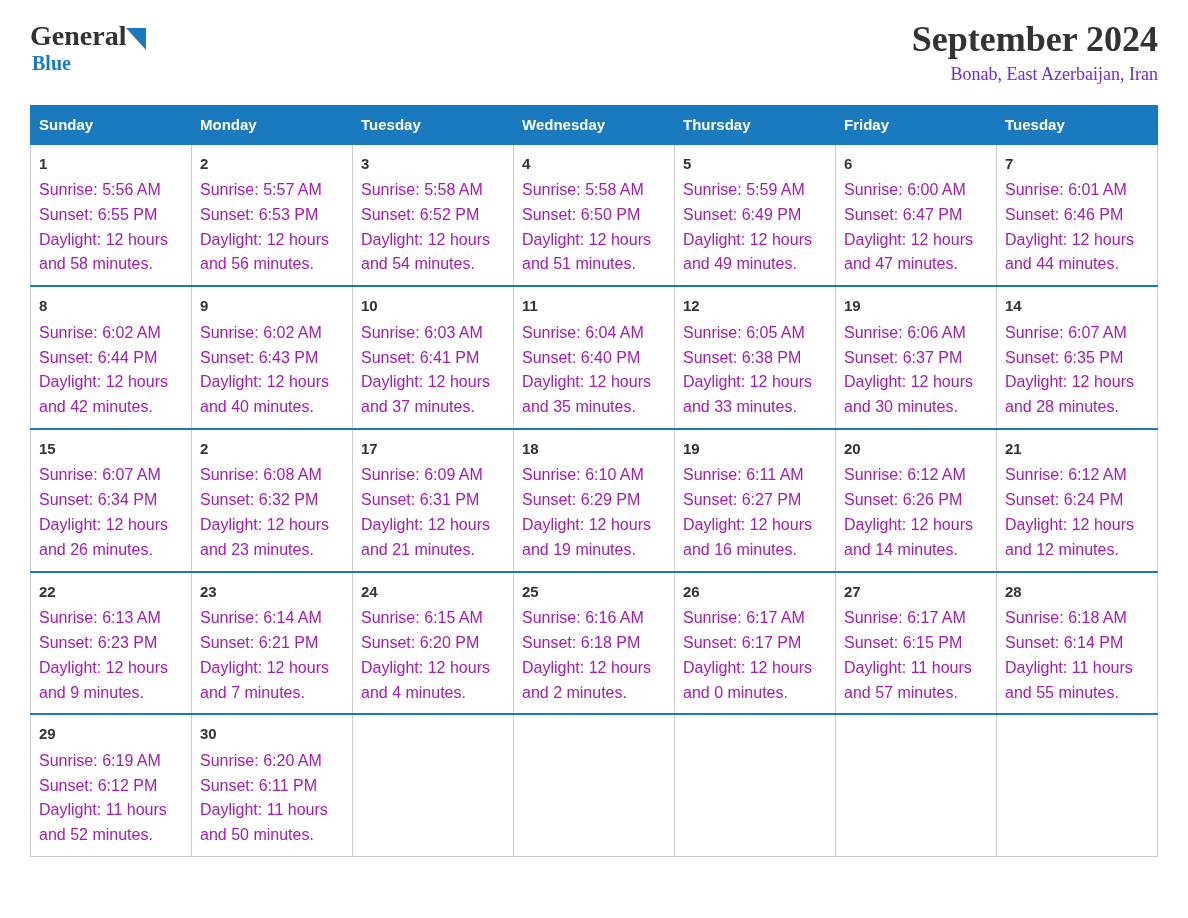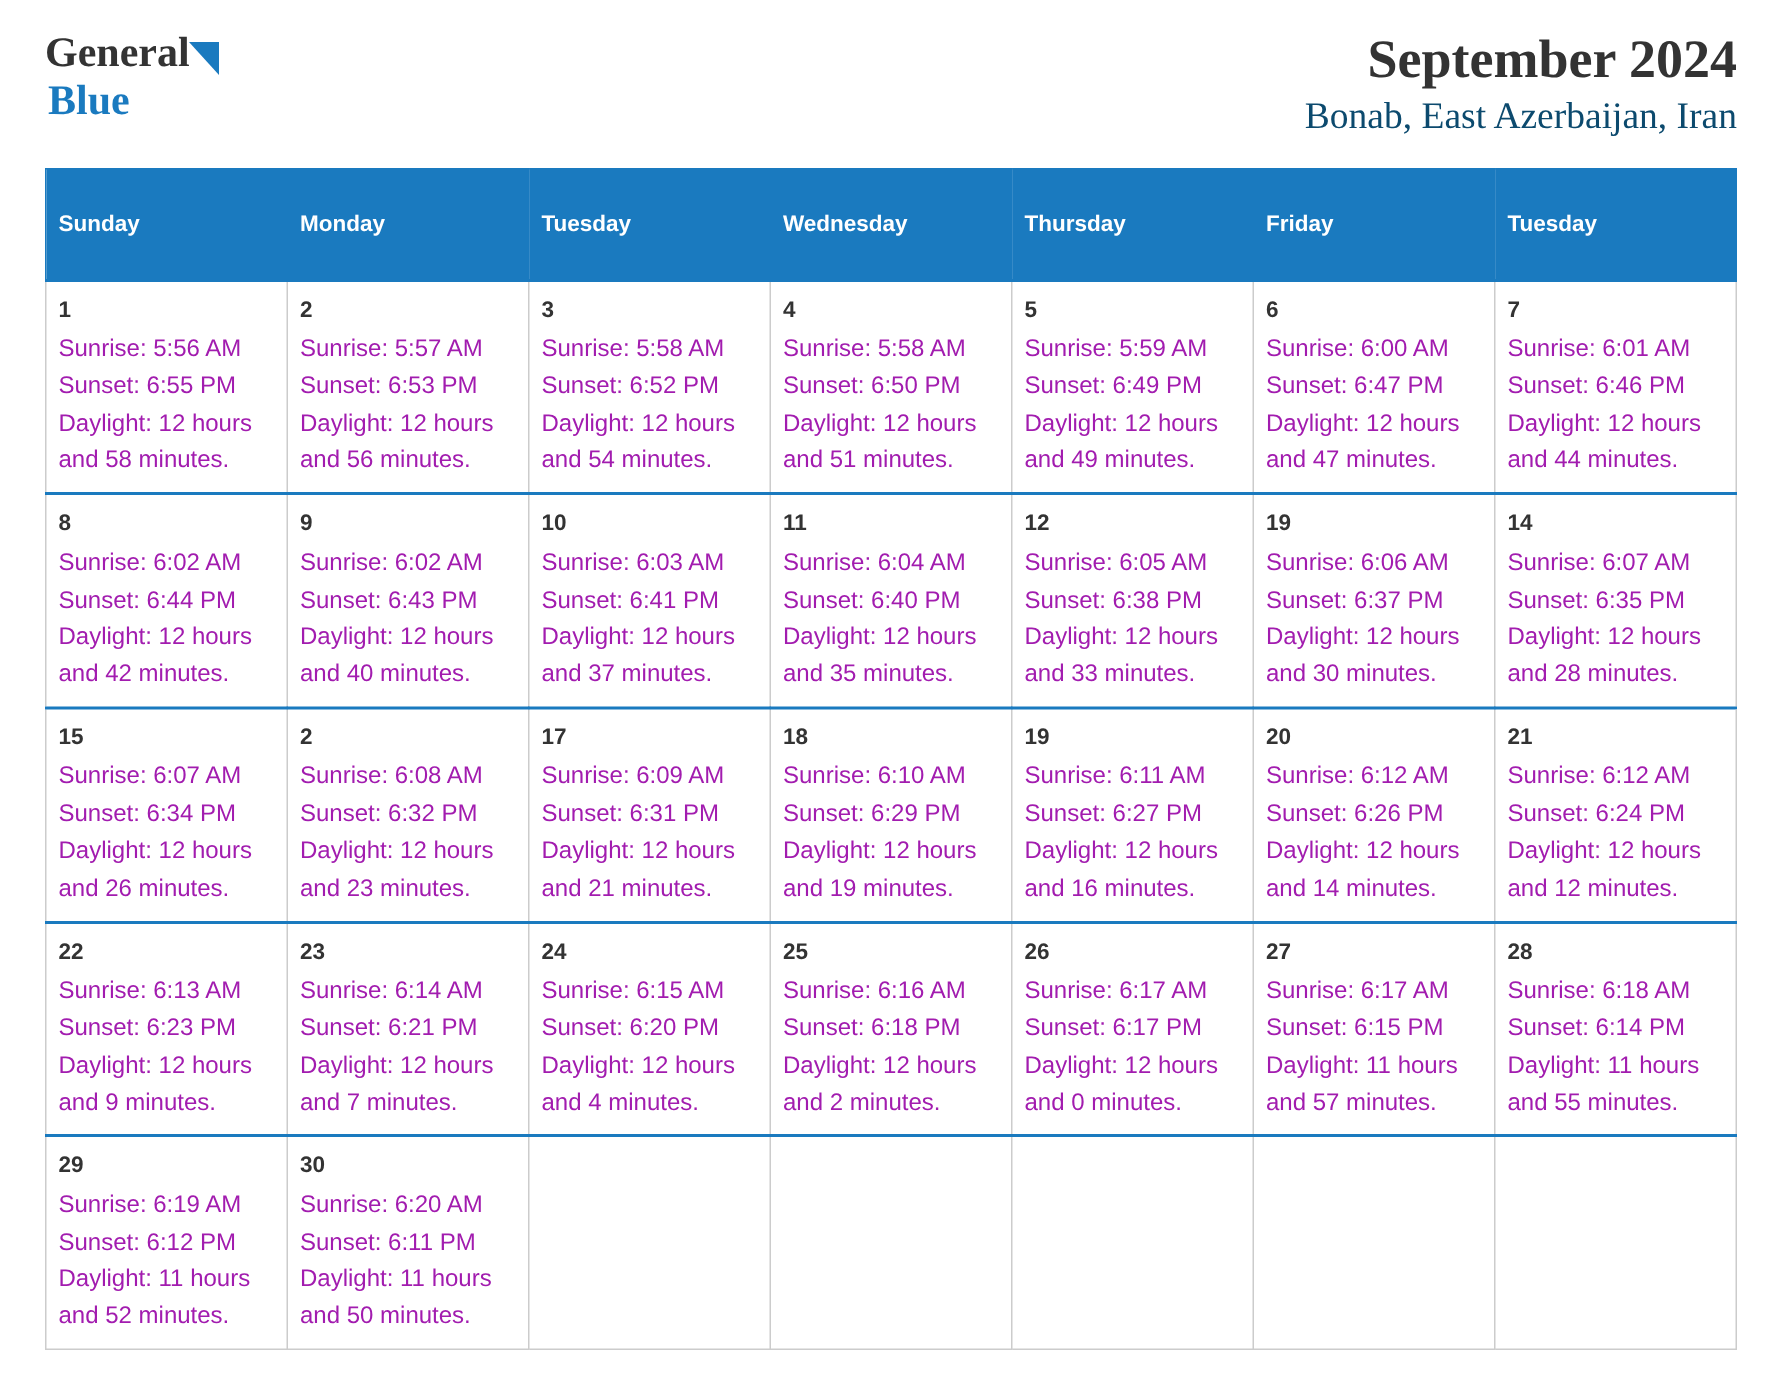--- a/index.html
+++ b/index.html
@@ -17,21 +17,21 @@
       align-items: flex-start;
       margin-bottom: 20px;
     }
     .logo-text-general {
       font-size: 28px;
       font-weight: bold;
       color: #333;
       font-family: Georgia, serif;
     }
     .logo-blue {
-      font-size: 28px;
+      font-size: 20px;
       font-weight: bold;
       color: #1a7abf;
       font-family: Georgia, serif;
     }
     .logo-block {
       display: flex;
       flex-direction: column;
       align-items: flex-start;
     }
     .logo-top-row {
@@ -42,36 +42,36 @@
       text-align: right;
     }
     .calendar-title {
       font-size: 36px;
       font-weight: bold;
       color: #333;
       font-family: Georgia, serif;
       line-height: 1.1;
     }
     .calendar-subtitle {
-      font-size: 25px;
-      color: #0c4a6e;
+      font-size: 18px;
+      color: #6d28d9;
       font-family: Georgia, serif;
       margin-top: 4px;
     }
     table {
       width: 100%;
       border-collapse: collapse;
       table-layout: fixed;
     }
     thead tr th {
       background-color: #1a7abf;
       color: #fff;
       font-size: 15px;
       font-weight: bold;
-      padding: 28px 8px;
+      padding: 10px 8px;
       text-align: left;
       border: 1px solid #1a7abf;
     }
     tbody tr td {
       vertical-align: top;
       padding: 8px 8px;
       font-size: 12.5px;
       color: #333;
       border: 1px solid #ccc;
       height: 110px;

